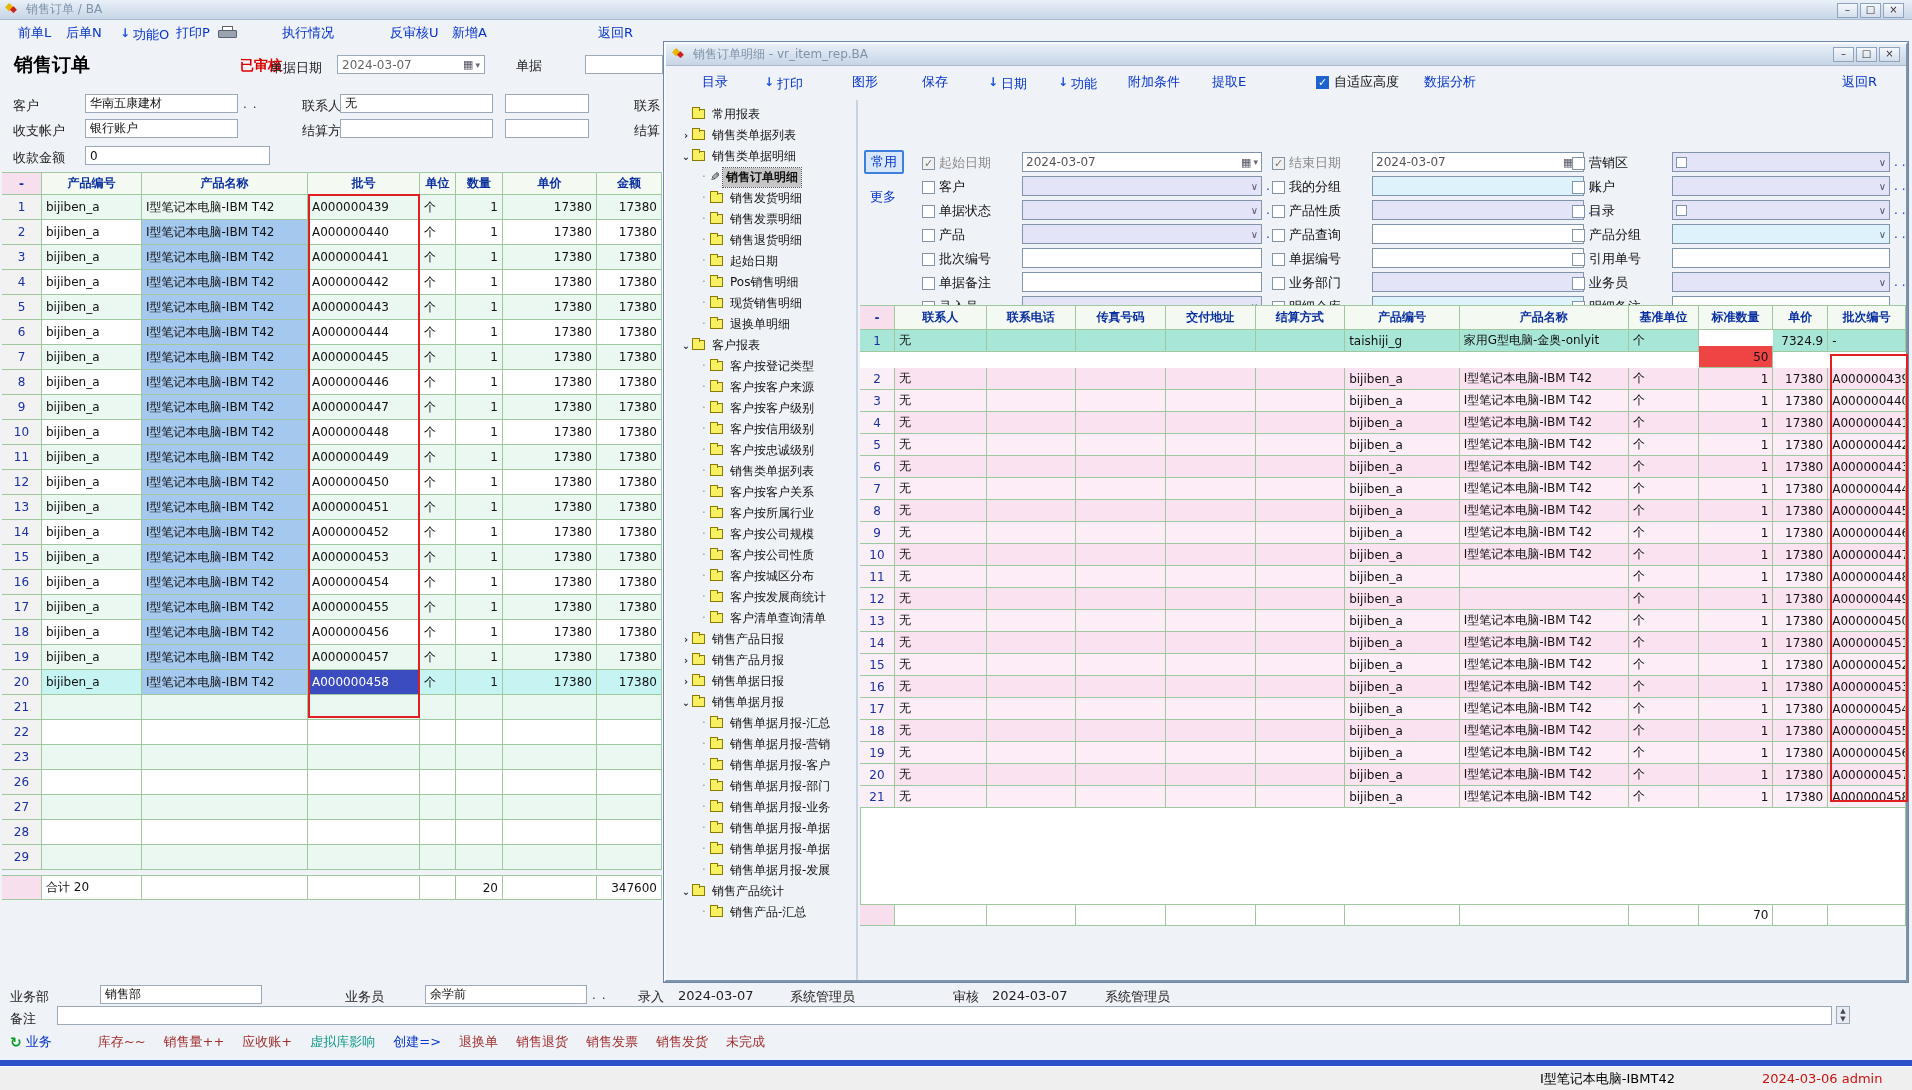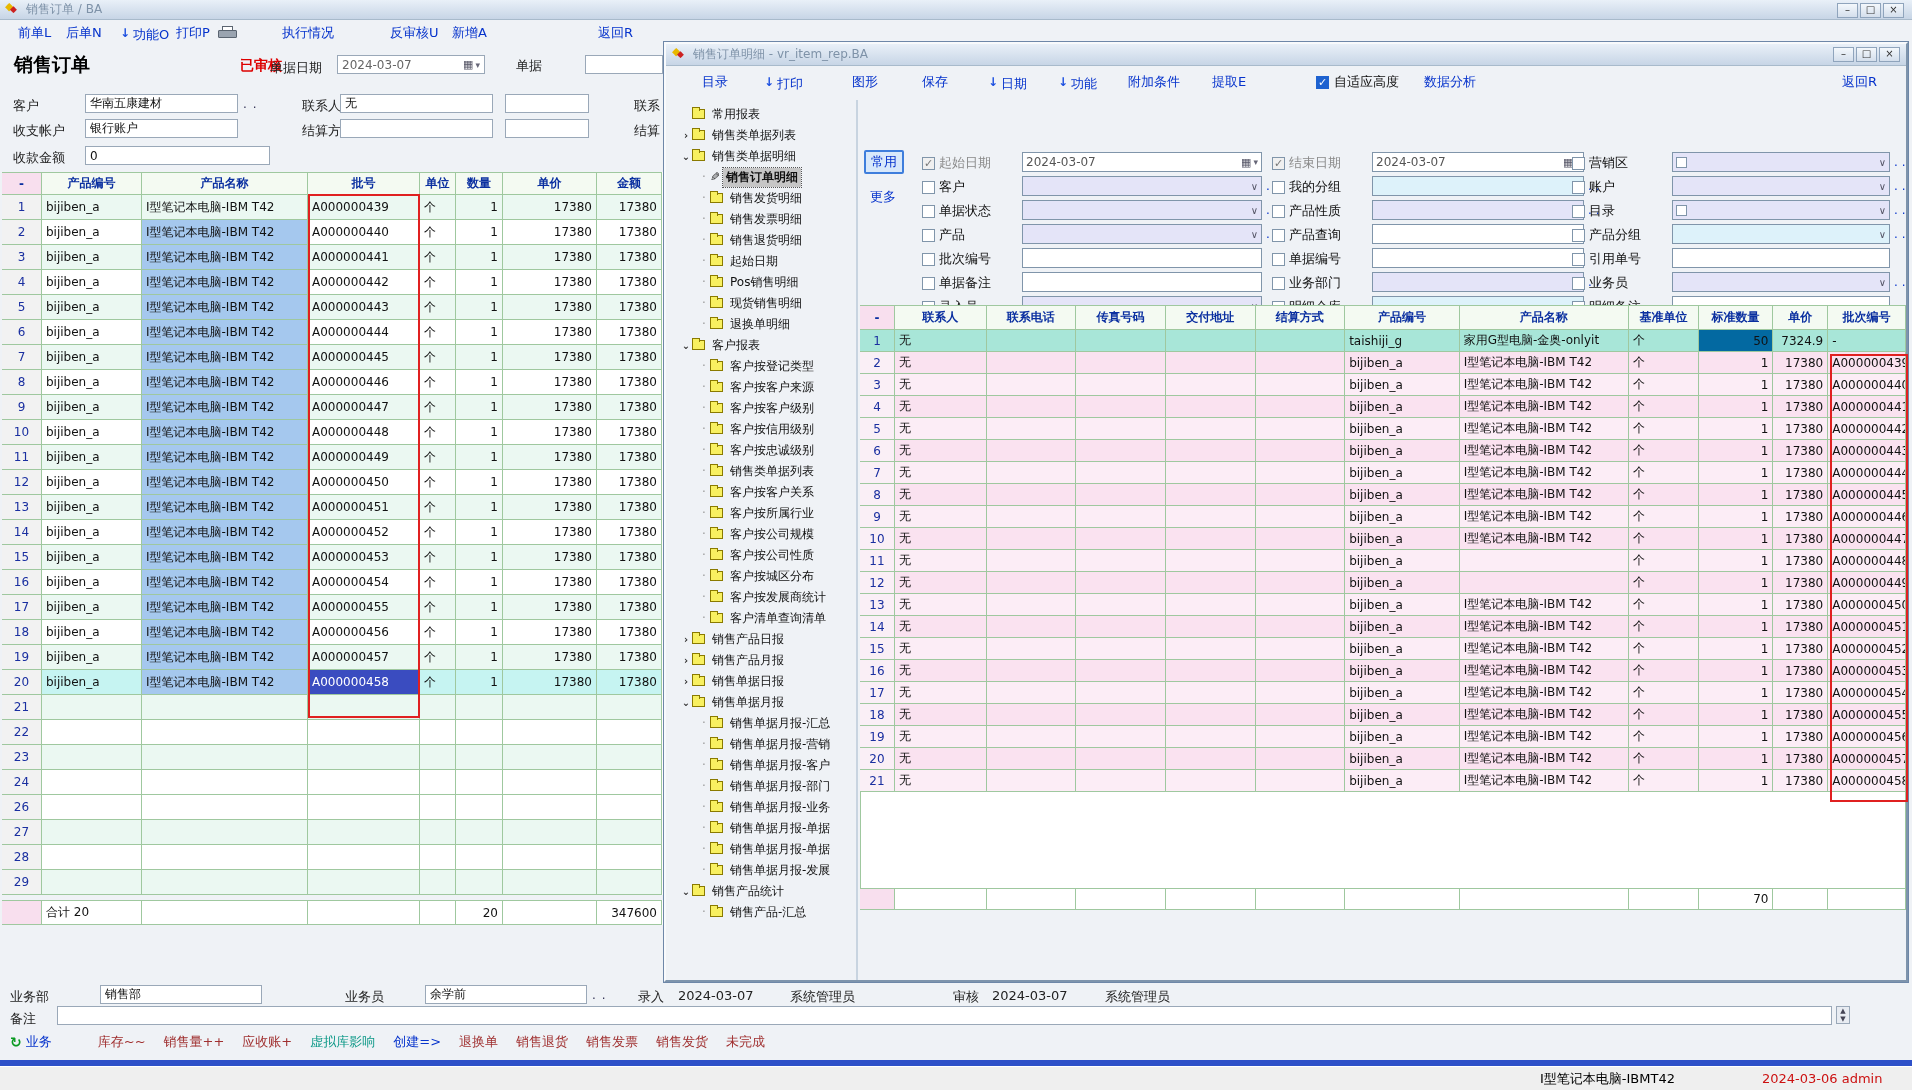--- a/index.html
+++ b/index.html
@@ -411,30 +411,20 @@
     </div>
     <div class="trow">
       <div class="tcell numcell" style="width: 40px; height: 25px;">23</div>
       <div class="tcell" style="width: 100px; height: 25px; background: rgb(235, 248, 242);"></div>
       <div class="tcell" style="width: 166px; height: 25px; background: rgb(235, 248, 242);"></div>
       <div class="tcell" style="width: 112px; height: 25px; background: rgb(235, 248, 242);"></div>
       <div class="tcell" style="width: 36px; height: 25px; background: rgb(235, 248, 242);"></div>
       <div class="tcell" style="width: 47px; height: 25px; background: rgb(235, 248, 242);"></div>
       <div class="tcell" style="width: 94px; height: 25px; background: rgb(235, 248, 242);"></div>
       <div class="tcell" style="width: 65px; height: 25px; background: rgb(235, 248, 242);"></div>
-    </div>
-    <div class="trow">
-      <div class="tcell numcell" style="width: 40px; height: 25px;">24</div>
-      <div class="tcell" style="width: 100px; height: 25px; background: rgb(255, 255, 255);"></div>
-      <div class="tcell" style="width: 166px; height: 25px; background: rgb(255, 255, 255);"></div>
-      <div class="tcell" style="width: 112px; height: 25px; background: rgb(255, 255, 255);"></div>
-      <div class="tcell" style="width: 36px; height: 25px; background: rgb(255, 255, 255);"></div>
-      <div class="tcell" style="width: 47px; height: 25px; background: rgb(255, 255, 255);"></div>
-      <div class="tcell" style="width: 94px; height: 25px; background: rgb(255, 255, 255);"></div>
-      <div class="tcell" style="width: 65px; height: 25px; background: rgb(255, 255, 255);"></div>
     </div>
     <div class="trow">
       <div class="tcell numcell" style="width: 40px; height: 25px;">26</div>
       <div class="tcell" style="width: 100px; height: 25px; background: rgb(255, 255, 255);"></div>
       <div class="tcell" style="width: 166px; height: 25px; background: rgb(255, 255, 255);"></div>
       <div class="tcell" style="width: 112px; height: 25px; background: rgb(255, 255, 255);"></div>
       <div class="tcell" style="width: 36px; height: 25px; background: rgb(255, 255, 255);"></div>
       <div class="tcell" style="width: 47px; height: 25px; background: rgb(255, 255, 255);"></div>
       <div class="tcell" style="width: 94px; height: 25px; background: rgb(255, 255, 255);"></div>
       <div class="tcell" style="width: 65px; height: 25px; background: rgb(255, 255, 255);"></div>
@@ -1024,21 +1014,21 @@
       <div class="trow">
         <div class="tcell" style="width: 35px; height: 22px; background: rgb(168, 230, 216); color: rgb(26, 47, 160); justify-content: center;">1</div>
         <div class="tcell" style="width: 92px; height: 22px; background: rgb(168, 230, 216);">无</div>
         <div class="tcell" style="width: 90px; height: 22px; background: rgb(168, 230, 216);"></div>
         <div class="tcell" style="width: 90px; height: 22px; background: rgb(168, 230, 216);"></div>
         <div class="tcell" style="width: 90px; height: 22px; background: rgb(168, 230, 216);"></div>
         <div class="tcell" style="width: 90px; height: 22px; background: rgb(168, 230, 216);"></div>
         <div class="tcell" style="width: 115px; height: 22px; background: rgb(168, 230, 216);">taishiji_g</div>
         <div class="tcell" style="width: 170px; height: 22px; background: rgb(168, 230, 216);">家用G型电脑-金奥-onlyit</div>
         <div class="tcell" style="width: 70px; height: 22px; background: rgb(168, 230, 216);">个</div>
-        <div class="tcell r-align" style="width: 75px; height: 22px; background: #0369a1;">50</div>
+        <div class="tcell r-align" style="width: 75px; height: 22px; background: #ef4444; margin-top: 16px;">50</div>
         <div class="tcell r-align" style="width: 55px; height: 22px; background: rgb(168, 230, 216);">7324.9</div>
         <div class="tcell" style="width: 78px; height: 22px; background: rgb(168, 230, 216);">-</div>
       </div>
       <div class="trow">
         <div class="tcell" style="width: 35px; height: 22px; background: rgb(250, 239, 246); color: rgb(26, 47, 160); justify-content: center;">2</div>
         <div class="tcell" style="width: 92px; height: 22px; background: rgb(250, 226, 240);">无</div>
         <div class="tcell" style="width: 90px; height: 22px; background: rgb(250, 226, 240);"></div>
         <div class="tcell" style="width: 90px; height: 22px; background: rgb(250, 226, 240);"></div>
         <div class="tcell" style="width: 90px; height: 22px; background: rgb(250, 226, 240);"></div>
         <div class="tcell" style="width: 90px; height: 22px; background: rgb(250, 226, 240);"></div>

